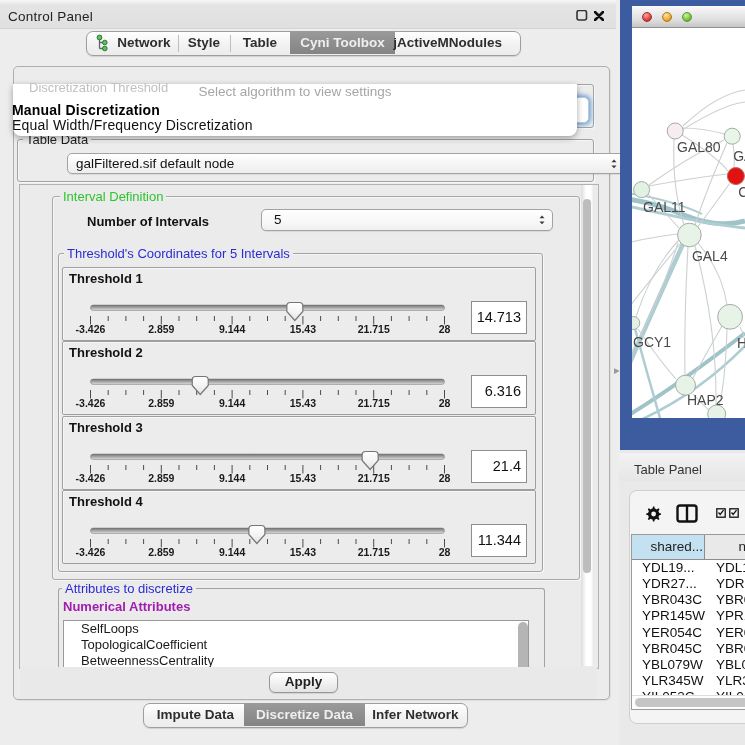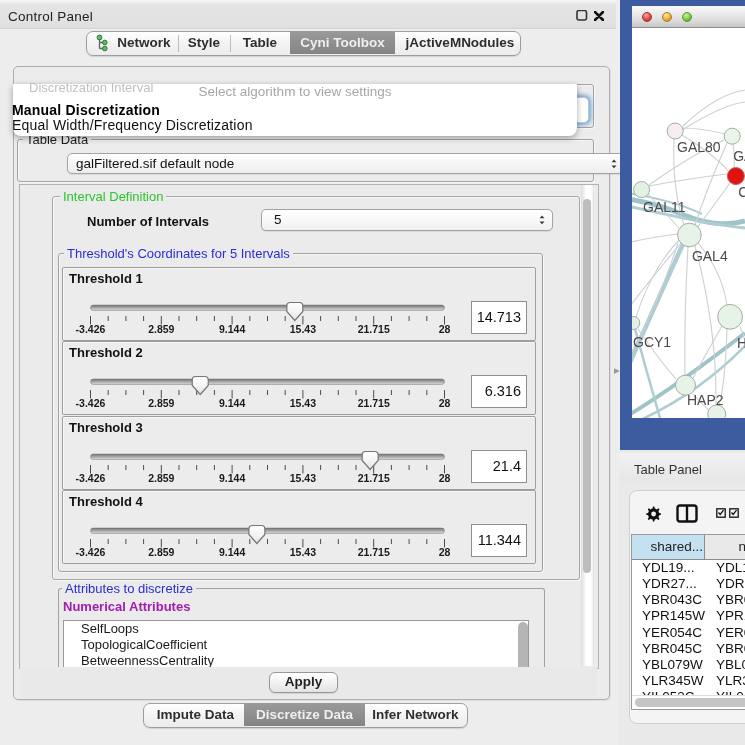--- a/index.html
+++ b/index.html
@@ -62,21 +62,21 @@
   </svg>
 
   <div class="abs tabgroup" style="left:86px;top:31px;width:433px;"></div>
   <div class="abs" style="left:86px;top:31px;width:485px;height:25px;">
     <div class="tab" style="left:24px;width:68px;">Network</div>
     <div class="tabdiv" style="left:92px;"></div>
     <div class="tab" style="left:92px;width:52px;">Style</div>
     <div class="tabdiv" style="left:144px;"></div>
     <div class="tab" style="left:144px;width:60px;">Table</div>
     <div class="tab tabsel" style="left:204px;width:105px;">Cyni Toolbox</div>
-    <div class="tab" style="left:312px;width:124px;">jActiveMNodules</div>
+    <div class="tab" style="left:292px;width:124px;text-align:right;">jActiveMNodules</div>
   </div>
   <svg class="abs" style="left:96px;top:34px" width="13" height="18" viewBox="0 0 13 18">
     <path d="M3.5 4 L3.5 14.5 M3.5 8.5 L8 8.5 M3.5 14.5 L8 14.5" stroke="#5c6472" stroke-width="1.3" fill="none"></path>
     <circle cx="3.5" cy="3.5" r="2.4" fill="#66bb60" stroke="#237a30" stroke-width="1"></circle>
     <circle cx="8.8" cy="8.5" r="2.3" fill="#66bb60" stroke="#237a30" stroke-width="1"></circle>
     <circle cx="8.8" cy="14.5" r="2.3" fill="#66bb60" stroke="#237a30" stroke-width="1"></circle>
   </svg>
 
   <div class="abs" id="outerpanel"></div>
 
@@ -324,21 +324,21 @@
   <div class="abs tabgroup" style="left:143px;top:703px;width:323px;"></div>
   <div class="abs" style="left:143px;top:703px;width:324px;height:25px;">
     <div class="tab" style="left:4px;width:97px;">Impute Data</div>
     <div class="tab tabsel" style="left:101px;width:121px;">Discretize Data</div>
     <div class="tab" style="left:222px;width:101px;">Infer Network</div>
   </div>
 
   <div class="abs" style="left:614px;top:367px;width:7px;height:8px;color:#9a9a9a;font-size:7.5px;line-height:8px;">▶</div>
 
   <div class="abs" id="popup"></div>
-  <div class="abs" style="left:29px;top:80px;font-size:13px;color:#c0c0c0;z-index:5;">Discretization Interval</div>
+  <div class="abs" style="left:29px;top:80px;font-size:13px;color:#c0c0c0;z-index:5;">Discretization Threshold</div>
   <div class="abs" style="left:13px;top:84px;width:564px;text-align:center;font-size:13.5px;color:#a6a6a6;z-index:5;">Select algorithm to view settings</div>
   <div class="abs" style="left:12px;top:101.5px;font-size:14px;font-weight:bold;color:#000;letter-spacing:0.2px;z-index:5;">Manual Discretization</div>
   <div class="abs" style="left:12px;top:117px;font-size:14px;color:#111;letter-spacing:0.2px;z-index:5;">Equal Width/Frequency Discretization</div>
 
   <div class="abs" id="desktop"></div>
   <div class="abs" id="netframe">
     <div class="abs" id="nettitle"></div>
     <div class="light" style="left:9.5px;background:radial-gradient(circle at 38% 28%,#ffaaa2,#e34842 55%,#ae201b);border:1px solid #99322d;"></div>
     <div class="light" style="left:29.5px;background:radial-gradient(circle at 38% 28%,#ffe5ad,#f1ad37 55%,#bd7b10);border:1px solid #a87c20;"></div>
     <div class="light" style="left:49.5px;background:radial-gradient(circle at 38% 28%,#cdf3a8,#7cc93e 55%,#48951a);border:1px solid #58953a;"></div>

